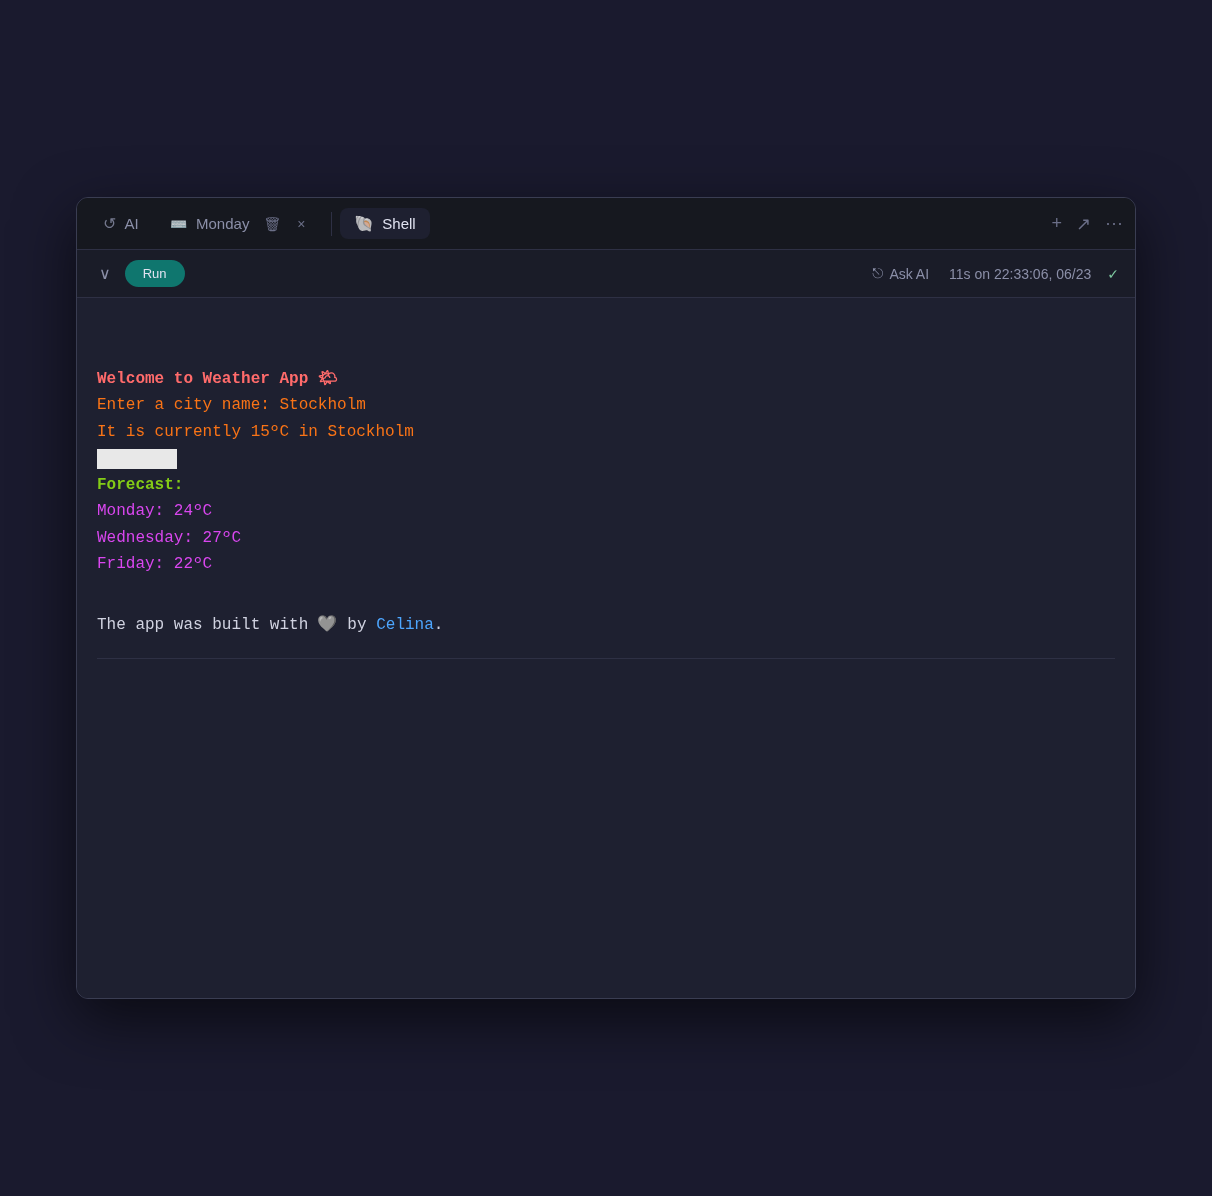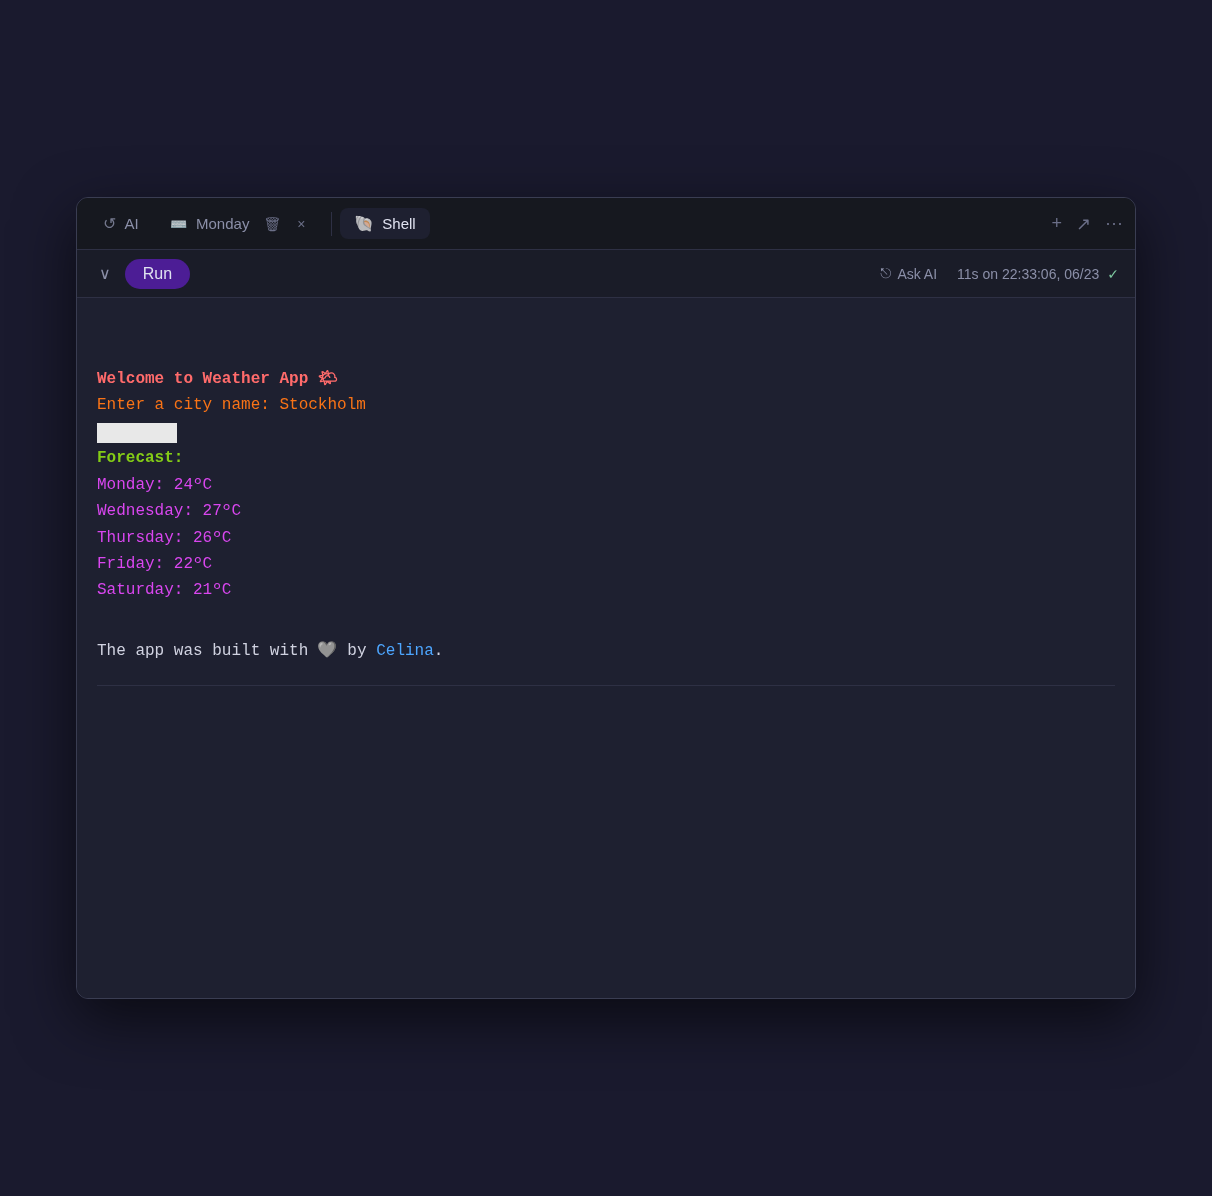--- a/index.html
+++ b/index.html
@@ -108,26 +108,26 @@
     }
 
     .chevron-btn {
       color: #8b8fa8;
       font-size: 16px;
       cursor: pointer;
       padding: 4px 6px;
     }
 
     .run-btn {
-      background: #4c1d95;
+      background: #0f766e;
       color: #e0e2f0;
       border: none;
       border-radius: 16px;
       padding: 6px 18px;
-      font-size: 16px;
+      font-size: 13px;
       cursor: pointer;
       font-weight: 500;
     }
 
     .toolbar-right {
       margin-left: auto;
       display: flex;
       align-items: center;
       gap: 20px;
     }
@@ -143,21 +143,21 @@
 
     .ask-ai-icon {
       font-size: 14px;
     }
 
     .timestamp {
       color: #8b8fa8;
       font-size: 14px;
       display: flex;
       align-items: center;
-      gap: 8px;
+      gap: 16px;
     }
 
     .checkmark {
       color: #7ec8a0;
     }
 
     
     .terminal {
       background: #1e2030;
       padding: 24px 20px 24px 20px;
@@ -263,28 +263,27 @@
       <div class="timestamp">
         <span>11s on 22:33:06, 06/23</span>
         <span class="checkmark">✓</span>
       </div>
     </div>
   </div>
 
   <div class="terminal">
     <span class="line welcome-line">Welcome to Weather App 🌤</span>
     <span class="line normal-line">Enter a city name: Stockholm</span>
+    <span class="line normal-line">It is currently 15ºC in Stockholm</span>
     <span class="line">
       <span class="cursor-block"></span>
     </span>
     <span class="line forecast-label">Forecast:</span>
     <span class="line forecast-day">Monday:  24ºC</span>
     <span class="line forecast-day">Wednesday:  27ºC</span>
-    <span class="line forecast-day">Thursday:  26ºC</span>
     <span class="line forecast-day">Friday:  22ºC</span>
-    <span class="line forecast-day">Saturday:  21ºC</span>
     <br>
     <span class="line built-line">
       <span>The app was built with 🩶 by </span><span class="author-name">Celina</span><span>.</span>
     </span>
     <div class="bottom-border"></div>
   </div>
 </div>
 
 </body></html>

